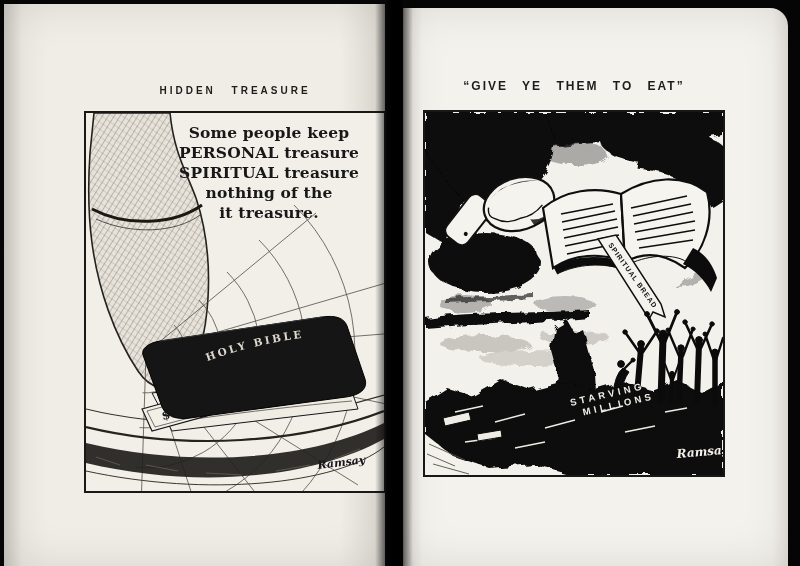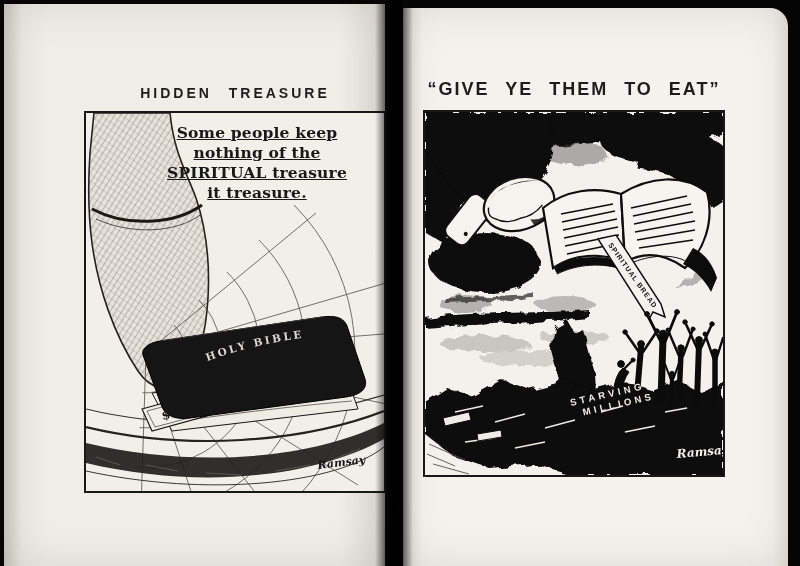--- a/index.html
+++ b/index.html
@@ -7,29 +7,29 @@
         font-family:"Liberation Sans",sans-serif;}
   .page{position:absolute;box-shadow:inset 0 0 45px rgba(0,0,0,.10);}
   .page-left{left:4px;top:4px;width:381px;height:562px;background:#eeebe4;
              background:linear-gradient(to right,#e9e6df 0%,#f0ede6 12%,#f0ede6 88%,#ddd9d1 100%);}
   .page-right{left:403px;top:8px;width:385px;height:558px;background:#f3f1ec;
               border-top-right-radius:18px;
               background:linear-gradient(to right,#d8d4cd 0%,#f4f2ed 5%,#f4f2ed 96%,#e6e2db 100%);}
   .gutter{position:absolute;left:375px;top:0;width:38px;height:566px;pointer-events:none;
           background:linear-gradient(to right,rgba(0,0,0,0) 0%,rgba(10,10,10,.55) 26%,#000 45%,#000 62%,rgba(10,10,10,.45) 78%,rgba(0,0,0,0) 100%);}
   .page-title{position:absolute;text-align:center;color:#1d1d1d;font-weight:bold;}
-  .title-left{left:84px;top:85px;width:302px;font-size:14px;letter-spacing:3px;word-spacing:10px;text-align:center;}
-  .title-right{left:423px;top:79px;width:302px;font-size:18px;letter-spacing:2px;word-spacing:9px;}
+  .title-left{left:84px;top:85px;width:302px;font-size:10px;letter-spacing:3px;word-spacing:10px;text-align:center;}
+  .title-right{left:423px;top:79px;width:302px;font-size:12px;letter-spacing:2px;word-spacing:9px;}
   .cartoon{position:absolute;box-sizing:border-box;border:2px solid #181818;}
   .cartoon-left{left:84px;top:111px;width:302px;height:382px;background:#f2efe8;}
   .cartoon-right{left:423px;top:110px;width:302px;height:367px;background:#f3f1ec;}
   .cartoon svg{position:absolute;left:0;top:0;width:100%;height:100%;}
-  .caption{position:absolute;left:68px;top:10px;width:206px;text-align:center;
+  .caption{position:absolute;left:80px;top:10px;width:206px;text-align:center;
            font-family:"DejaVu Serif",serif;font-weight:bold;font-size:15.5px;
-           line-height:20px;color:#181818;letter-spacing:.2px;text-decoration:underline;}
+           line-height:20px;color:#181818;letter-spacing:.2px;}
   .caption span{display:block;}
 </style>
 </head>
 <body>
 
 <div class="scan">
 
   <div class="page page-left">
     <div style="position:absolute;left:0;top:0;width:18px;height:100%;background:linear-gradient(to right,rgba(0,0,0,.12),rgba(0,0,0,0));"></div>
   </div>
@@ -98,22 +98,23 @@
         <text font-family="DejaVu Serif,serif" font-weight="bold" font-size="10.5" letter-spacing="2.5" fill="#ded9cf">
           <textPath href="#hbArc" startOffset="10">HOLY BIBLE</textPath>
         </text>
       </g>
 
       <text transform="translate(232,356) rotate(-7)" font-family="DejaVu Serif,serif" font-style="italic" font-weight="bold" font-size="11" fill="#15151a">Ramsay</text>
     </svg>
 
     <div class="caption">
       <span>Some people keep</span>
+      <span>PERSONAL treasure</span>
+      <span>SPIRITUAL treasure</span>
       <span>nothing of the</span>
-      <span>SPIRITUAL treasure</span>
       <span>it treasure.</span>
     </div>
   </div>
 
   <div class="page page-right"></div>
 
   <div class="page-title title-right">“GIVE YE THEM TO EAT”</div>
 
   <div class="cartoon cartoon-right">
     <svg viewBox="0 0 298 363">

